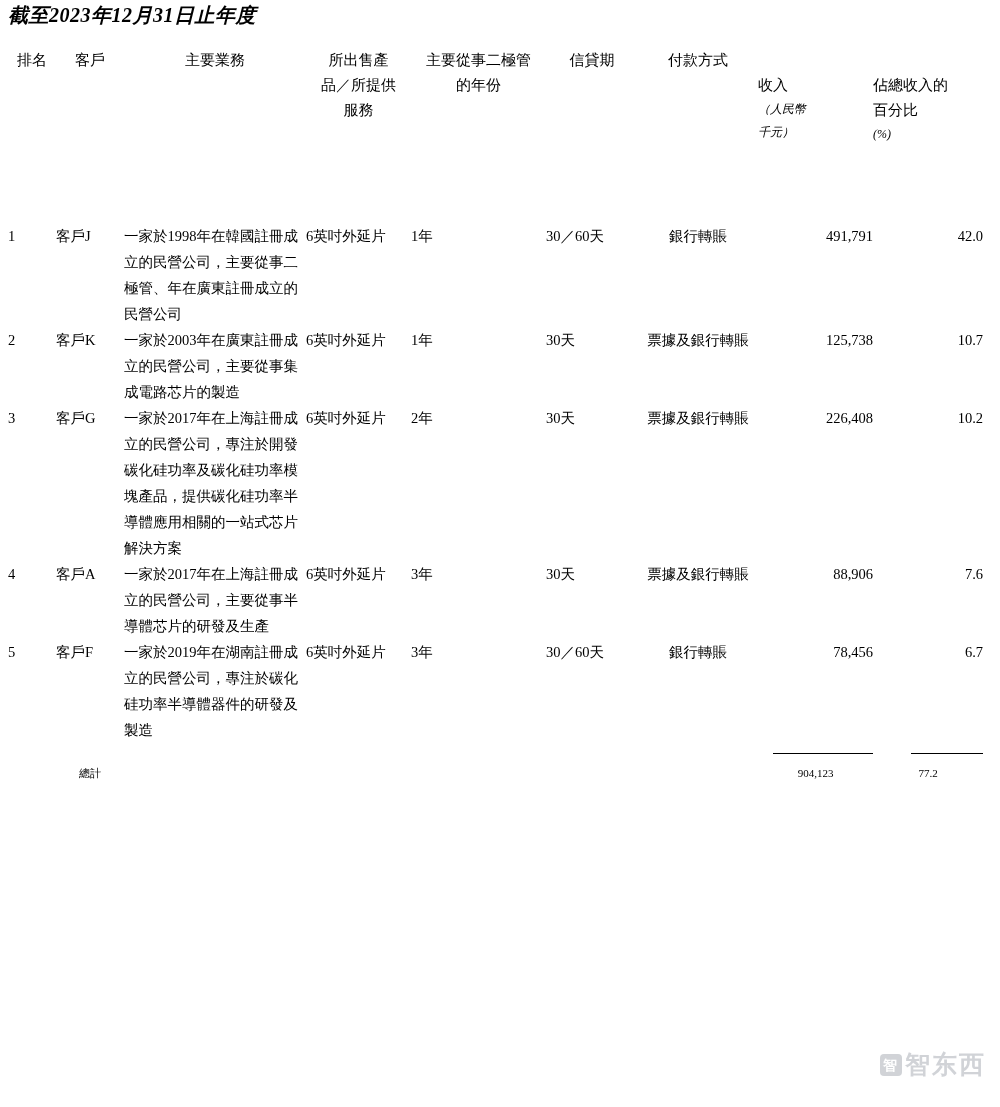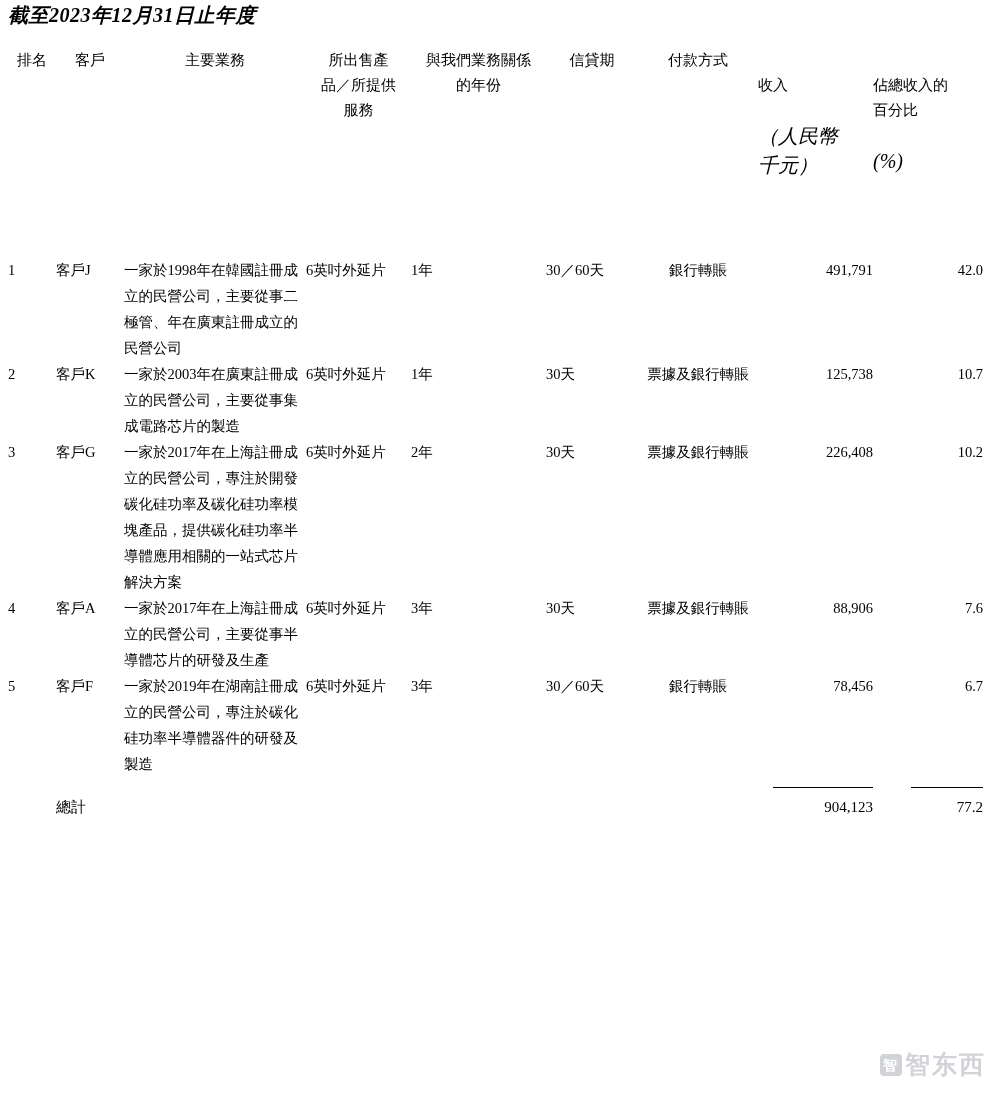--- a/index.html
+++ b/index.html
@@ -67,41 +67,41 @@
   .hdr-prod, .hdr-years {
     vertical-align: bottom;
   }
   .hdr-rev, .hdr-pct {
     text-align: left;
     vertical-align: bottom;
   }
   .hdr-sub {
     display: block;
     font-style: italic;
-    font-size: 20px;
-    line-height: 29px;
-    margin-top: 24px;
+    font-size: 12px;
+    line-height: 23px;
   }
   .spacer-row td { height: 52px; }
 
   .body-row td {
     padding-top: 0;
     padding-bottom: 18px;
     line-height: 26px;
     font-size: 14.5px;
   }
   .body-row td.align-top { vertical-align: top; }
   .num { text-align: right; }
   .pay-cell { text-align: center; margin-top: 22px; }
   .biz-cell { line-height: 26px; }
 
   .total-row td {
     padding-top: 10px;
-    font-size: 15px;
+    font-size: 11px;
     line-height: 24px;
+    text-align: center;
   }
   .total-label { padding-left: 0; }
 
   .rule-row td { height: 18px; padding: 0; }
   .rule {
     border-top: 1px solid #000;
     height: 0;
     margin-top: 10px;
   }
   .rule-rev { width: 100px; margin-left: 15px; }
@@ -153,21 +153,21 @@
         <col class="c-pct">
     </colgroup>
     <thead>
       <tr class="hdr-row">
         <th class="hdr-cell hdr-rank">排名</th>
         <th class="hdr-cell hdr-cust">客戶</th>
         <th class="hdr-cell hdr-biz">主要業務</th>
         <th class="hdr-cell hdr-prod">所出售產
 品／所提供
 服務</th>
-        <th class="hdr-cell hdr-years">與我們業務關係
+        <th class="hdr-cell hdr-years">主要從事二極管
 的年份</th>
         <th class="hdr-cell hdr-credit">信貸期</th>
         <th class="hdr-cell hdr-pay">付款方式</th>
         <th class="hdr-cell hdr-rev">
           <span>收入</span>
           <span class="hdr-sub">（人民幣
 千元）</span>
         </th>
         <th class="hdr-cell hdr-pct">
           <span>佔總收入的

